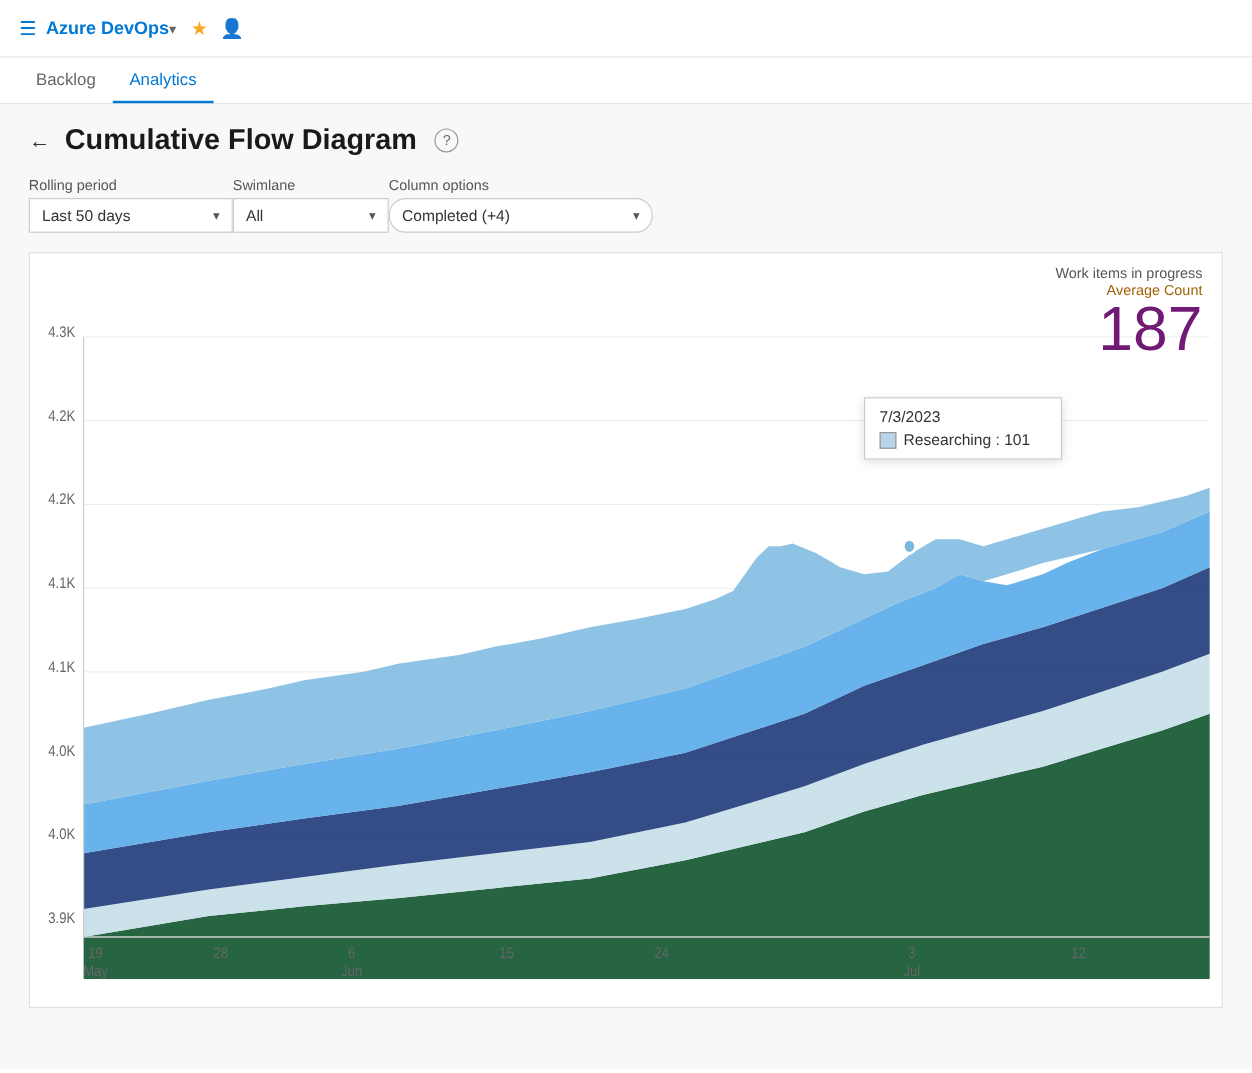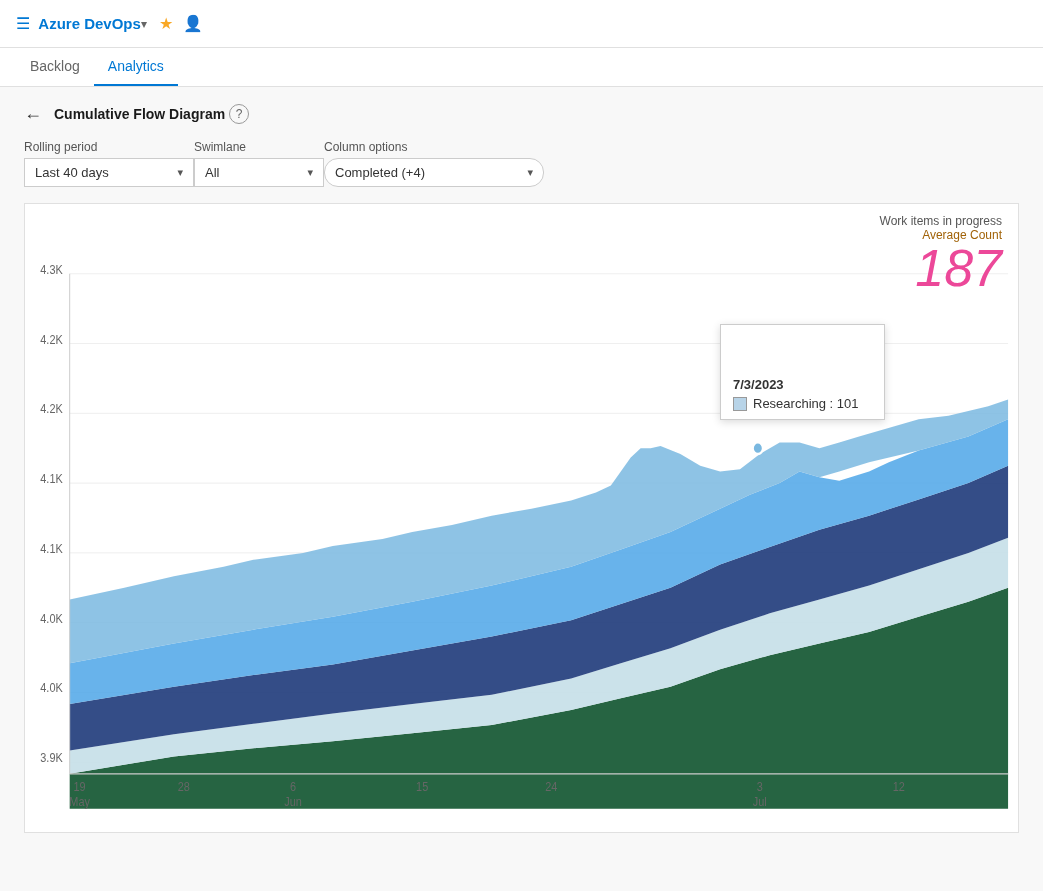--- a/index.html
+++ b/index.html
@@ -17,45 +17,45 @@
     .nav-tabs { display: flex; padding: 0 16px; border-bottom: 1px solid #e0e0e0; background: #fff; }
     .nav-tab { padding: 10px 14px; cursor: pointer; font-size: 14px; color: #666; text-decoration: none; border-bottom: 2px solid transparent; }
     .nav-tab.active { color: #0078d4; border-bottom: 2px solid #0078d4; font-weight: 500; }
 
     
     .main { padding: 16px 24px; background: #f8f8f8; height: calc(894px - 48px - 42px); }
 
     
     .page-header { display: flex; align-items: center; margin-bottom: 16px; }
     .back-btn { background: none; border: none; cursor: pointer; font-size: 18px; color: #333; margin-right: 12px; }
-    .page-title { font-size: 14px; font-weight: 600; color: #1a1a1a; margin-right: 4px; }
+    .page-title { font-size: 24px; font-weight: 600; color: #1a1a1a; margin-right: 15px; }
     .help-icon { color: #666; font-size: 16px; cursor: pointer; border: 1px solid #999; border-radius: 50%; width: 20px; height: 20px; display: flex; align-items: center; justify-content: center; font-size: 12px; }
 
     
     .filters { display: flex; align-items: center; margin-bottom: 16px; }
     .filter-group { display: flex; flex-direction: column; gap: 4px; }
     .filter-label { font-size: 12px; color: #555; }
     .filter-select { display: flex; align-items: center; background: #fff; border: 1px solid #ccc; padding: 6px 10px; min-width: 170px; cursor: pointer; font-size: 13px; justify-content: space-between; }
     .filter-select-sm { min-width: 130px; }
     .filter-select-lg { min-width: 220px; border-radius: 14px; }
     .chevron-down { font-size: 11px; color: #555; margin-left: 10px; }
 
     
     .chart-container { background: #fff; border: 1px solid #e0e0e0; position: relative; height: calc(894px - 48px - 42px - 80px - 56px - 40px); min-height: 500px; }
 
     
     .stat-box { position: absolute; top: 10px; right: 16px; text-align: right; z-index: 10; }
-    .stat-value { font-size: 52px; font-weight: 300; color: #ec4899; line-height: 1; font-style: italic; }
+    .stat-value { font-size: 52px; font-weight: 300; color: #701a75; line-height: 1; }
 
     
     .chart-svg { width: 100%; height: 100%; }
 
     
     .tooltip-box { position: absolute; background: white; border: 1px solid #ccc; padding: 8px 12px; font-size: 13px; box-shadow: 0 2px 8px rgba(0,0,0,0.15); }
-    .tooltip-date { font-weight: 700; margin-bottom: 4px; margin-top: 44px; }
+    .tooltip-date { font-weight: 400; margin-bottom: 4px; }
     .tooltip-item { display: flex; align-items: center; gap: 6px; }
     .tooltip-color { width: 14px; height: 14px; background: #b8d4e8; border: 1px solid #999; }
 
     
     .legend { display: flex; gap: 20px; padding: 8px 16px 4px; align-items: center; flex-wrap: wrap; }
     .legend-item { display: flex; align-items: center; gap: 5px; font-size: 12px; color: #333; }
     .legend-color { width: 14px; height: 14px; border-radius: 2px; }
   </style>
 </head>
 <body>
@@ -78,21 +78,21 @@
   <div class="page-header">
     <button class="back-btn">←</button>
     <span class="page-title">Cumulative Flow Diagram</span>
     <div class="help-icon">?</div>
   </div>
 
   <div class="filters">
     <div class="filter-group">
       <span class="filter-label">Rolling period</span>
       <div class="filter-select">
-        <span>Last 40 days</span>
+        <span>Last 50 days</span>
         <span class="chevron-down">▾</span>
       </div>
     </div>
     <div class="filter-group">
       <span class="filter-label">Swimlane</span>
       <div class="filter-select filter-select-sm">
         <span>All</span>
         <span class="chevron-down">▾</span>
       </div>
     </div>

